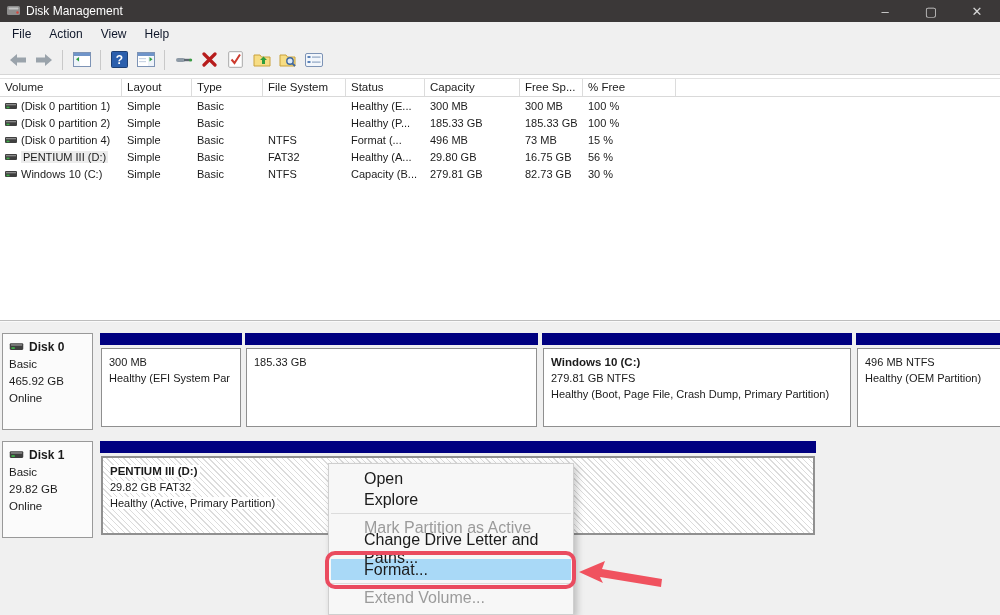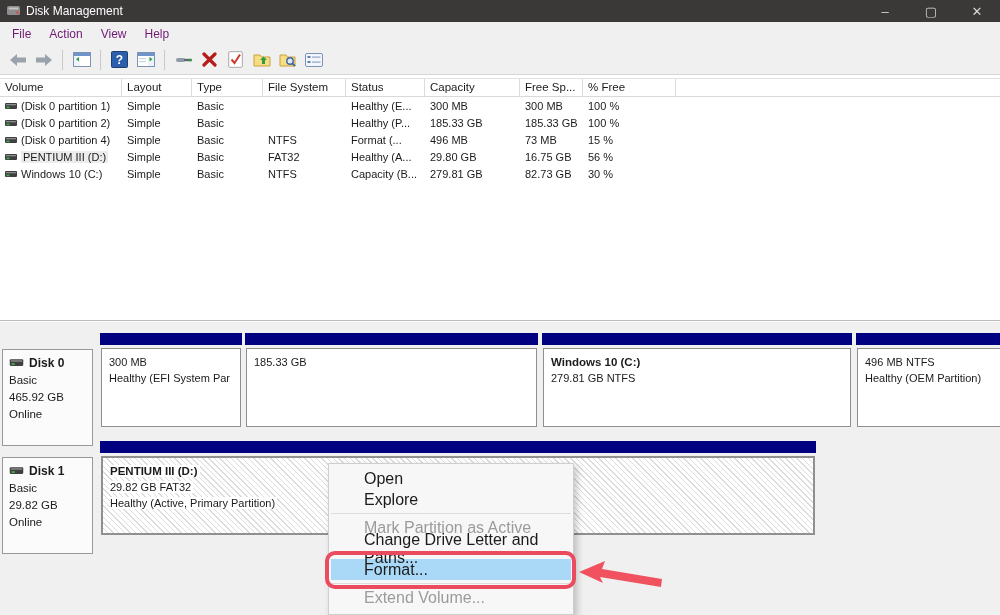--- a/index.html
+++ b/index.html
@@ -12,21 +12,21 @@
             display:flex;align-items:center;color:#fff}
   .title-icon{margin:0 5px 0 7px;display:flex}
   .title-text{font-size:12px}
   .win-controls{margin-left:auto;display:flex;height:100%}
   .win-btn{width:46px;height:100%;display:flex;align-items:center;justify-content:center;
            color:#d6d6d6;font-size:13px;line-height:1}
 
   
   .menubar{position:absolute;top:22px;left:0;right:0;height:23px;background:#f0f0f0;
            display:flex;align-items:center;padding-left:3px}
-  .menu-item{padding:0 9px;height:100%;display:flex;align-items:center;color:#701a75}
+  .menu-item{padding:0 9px;height:100%;display:flex;align-items:center;color:#0f172a}
 
   
   .toolbar{position:absolute;top:45px;left:0;right:0;height:30px;background:#f0f0f0;
            display:flex;align-items:center;gap:5px;padding-left:7px;
            border-bottom:1px solid #d6d6d6}
   .tb-icon{width:21px;height:21px;display:flex;align-items:center;justify-content:center}
   .tb-sep{width:1px;height:20px;background:#c9c9c9;margin:0 3px}
 
   
   .list-panel{position:absolute;top:76px;left:0;right:0;height:243px;background:#fff}
@@ -38,21 +38,21 @@
   .lv-row{display:flex;height:17px;align-items:center}
   .lv-cell{padding-left:5px;overflow:hidden;white-space:nowrap;font-size:11px;flex:none}
   .vol-inner{display:flex;align-items:center;gap:4px;overflow:hidden}
   .vol-text{white-space:nowrap}
   .vol-text.selected{background:#ececec;padding:0 2px}
 
   
   .graphic-panel{position:absolute;top:320px;left:0;right:0;bottom:0;background:#f0f0f0;
                  border-top:1px solid #bdbdbd;box-shadow:inset 0 1px 0 #fafafa}
   .disk-block{position:absolute;left:2px;right:0;height:97px}
-  .disk-label{position:absolute;left:0;top:16px;width:91px;height:97px;background:#fbfbfb;
+  .disk-label{position:absolute;left:0;top:0;width:91px;height:97px;background:#fbfbfb;
               border:1px solid #999;padding:5px 8px 0 6px;line-height:17px;font-size:11.5px}
   .disk-name{display:flex;align-items:center;gap:5px;font-weight:bold;font-size:12px}
   .partitions{position:absolute;left:95px;top:0;right:0;height:97px}
   .partition{position:absolute;top:0;height:97px}
   .part-strip{position:absolute;left:0;right:0;top:0;height:12px;background:#000080}
   .part-box{position:absolute;left:1px;right:1px;top:15px;bottom:3px;background:#fff;
             border:1px solid #8f8f8f;padding:5px 7px;overflow:hidden}
   .part-title{font-weight:bold;font-size:11.5px;white-space:nowrap;line-height:16px}
   .part-line{font-size:11px;white-space:nowrap;line-height:16px}
   .partition.selected .part-box{background:repeating-linear-gradient(45deg,#fff 0 3px,#dcdcdc 3px 4px);
@@ -319,20 +319,21 @@
           <div class="part-strip" style="background: rgb(0, 0, 128);"></div>
           <div class="part-box">
             <div class="part-line"><span>185.33 GB</span></div>
           </div>
         </div>
         <div class="partition" style="left: 445px; width: 310px;">
           <div class="part-strip" style="background: rgb(0, 0, 128);"></div>
           <div class="part-box">
             <div class="part-title"><span>Windows 10  (C:)</span></div>
             <div class="part-line"><span>279.81 GB NTFS</span></div>
+            <div class="part-line"><span>Healthy (Boot, Page File, Crash Dump, Primary Partition)</span></div>
           </div>
         </div>
         <div class="partition" style="left: 759px; width: 250px;">
           <div class="part-strip" style="background: rgb(0, 0, 128);"></div>
           <div class="part-box">
             <div class="part-line"><span>496 MB NTFS</span></div>
             <div class="part-line"><span>Healthy (OEM Partition)</span></div>
           </div>
         </div>
       </div>

